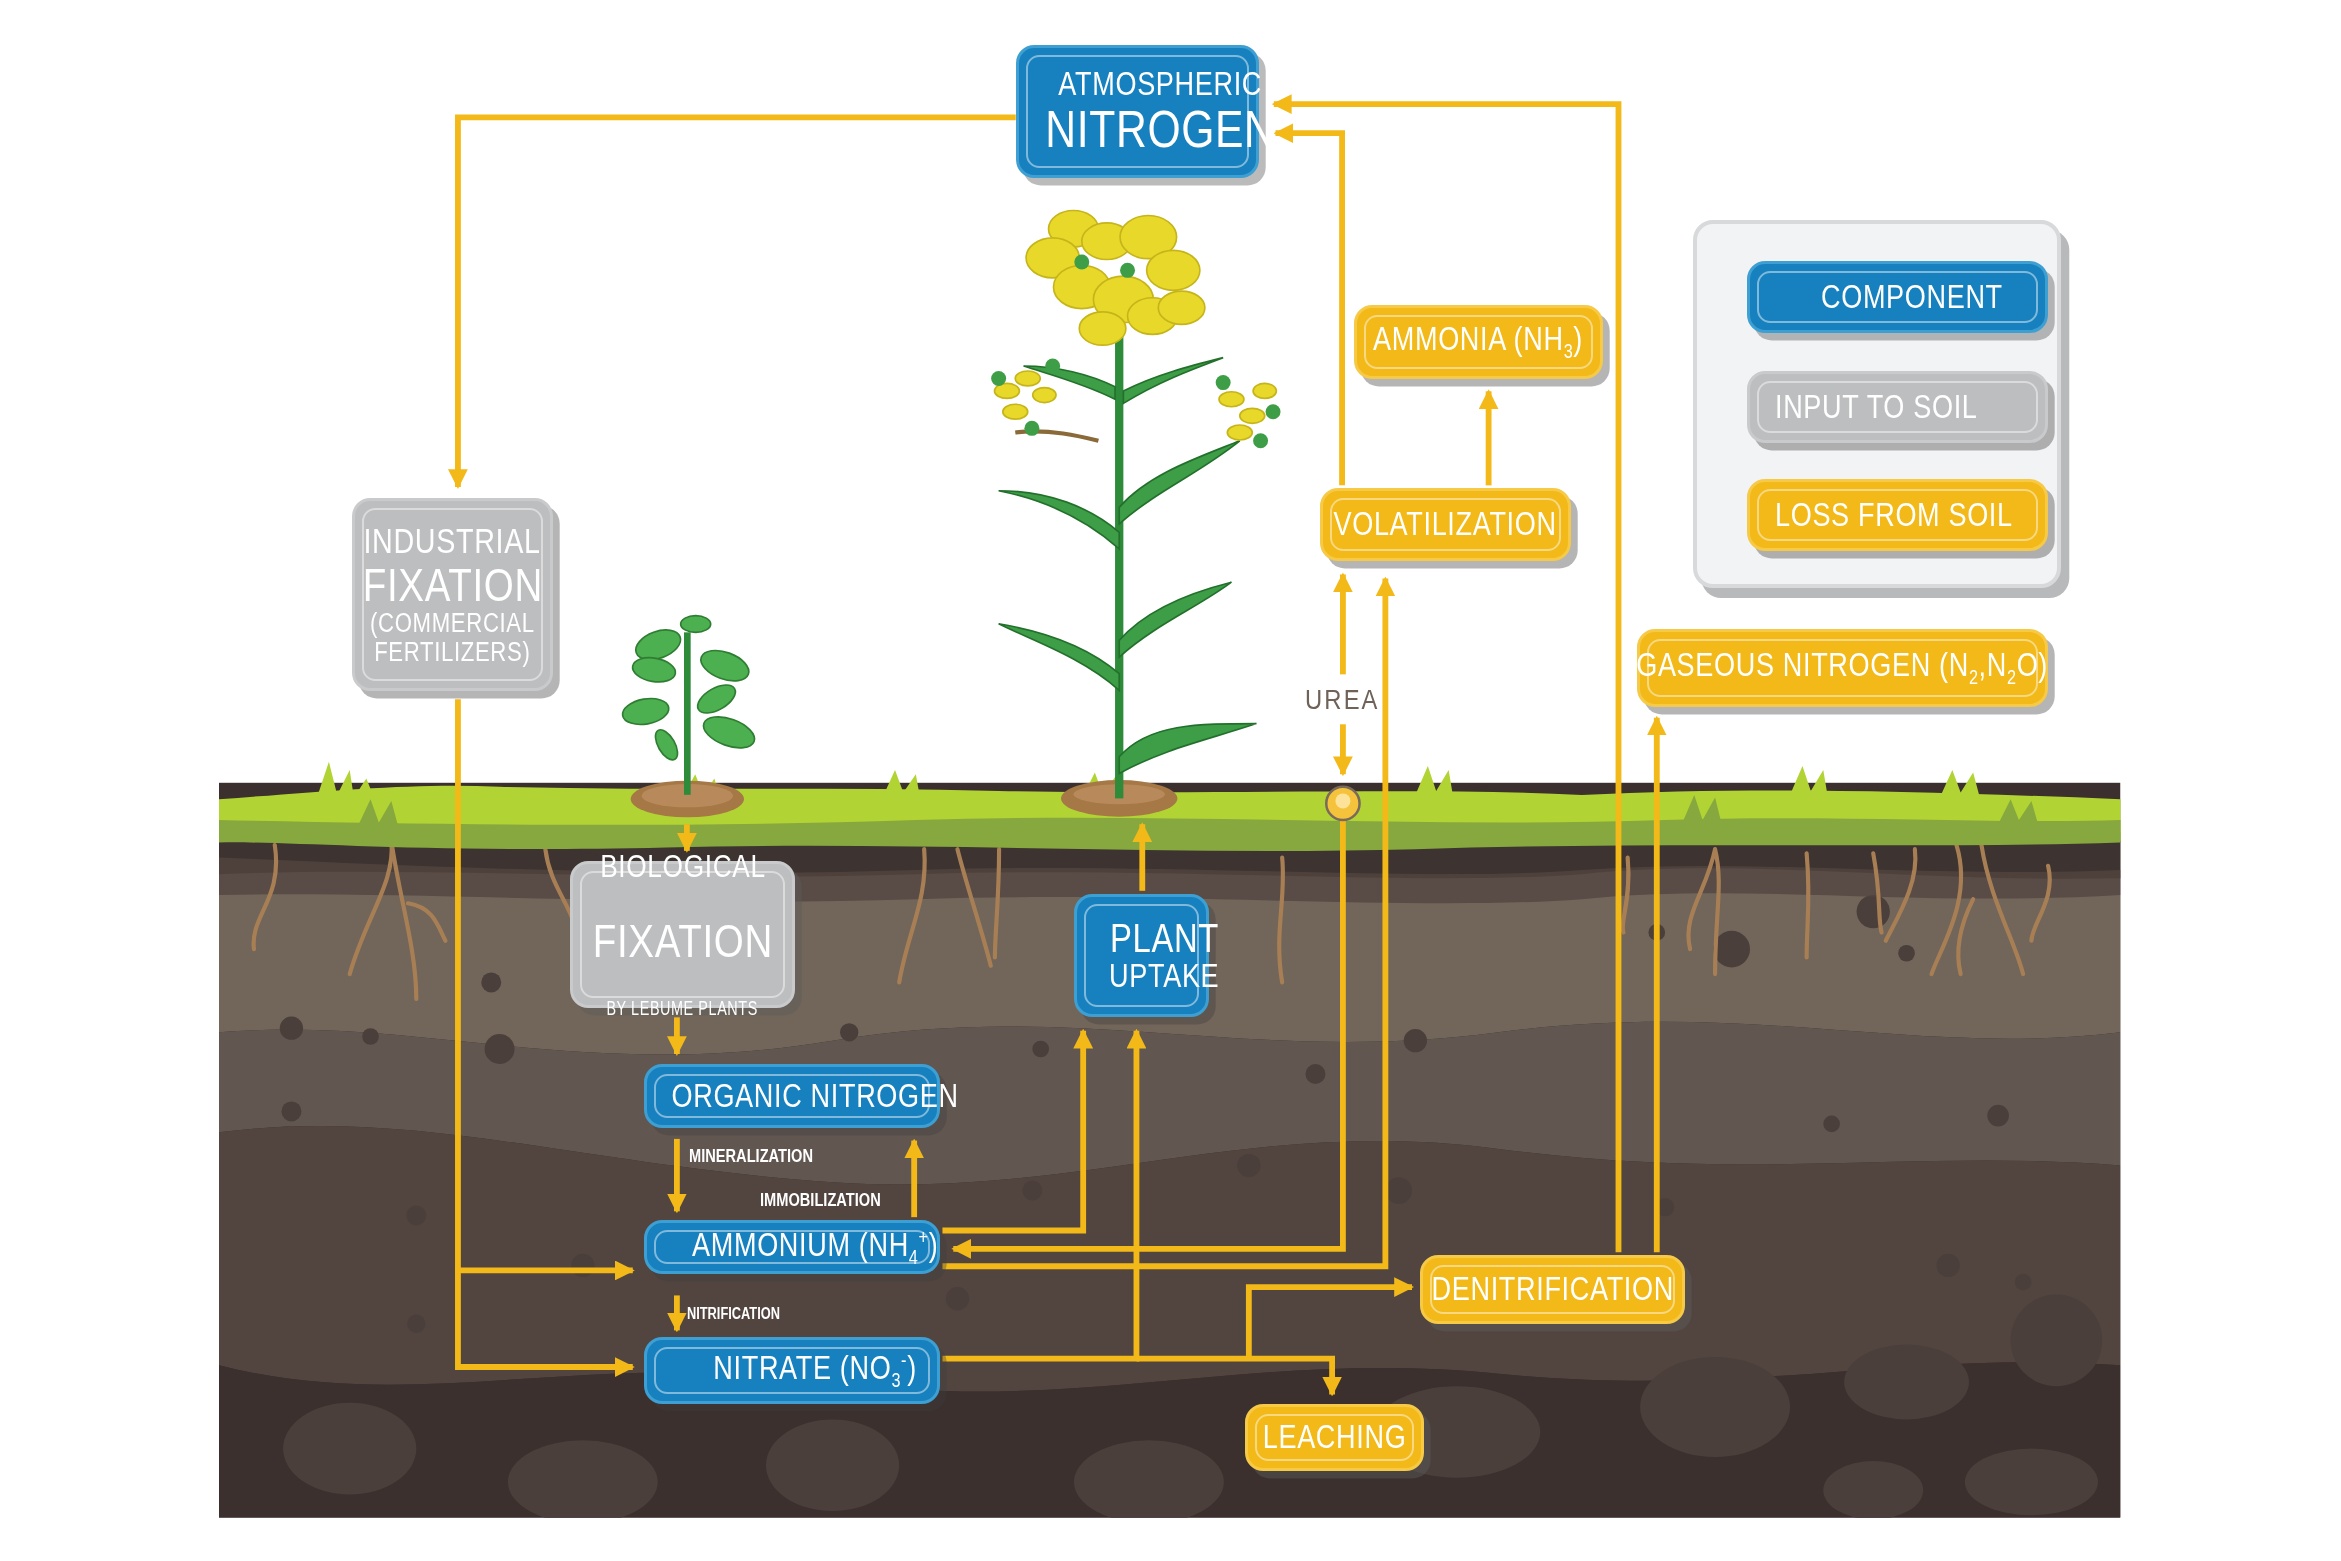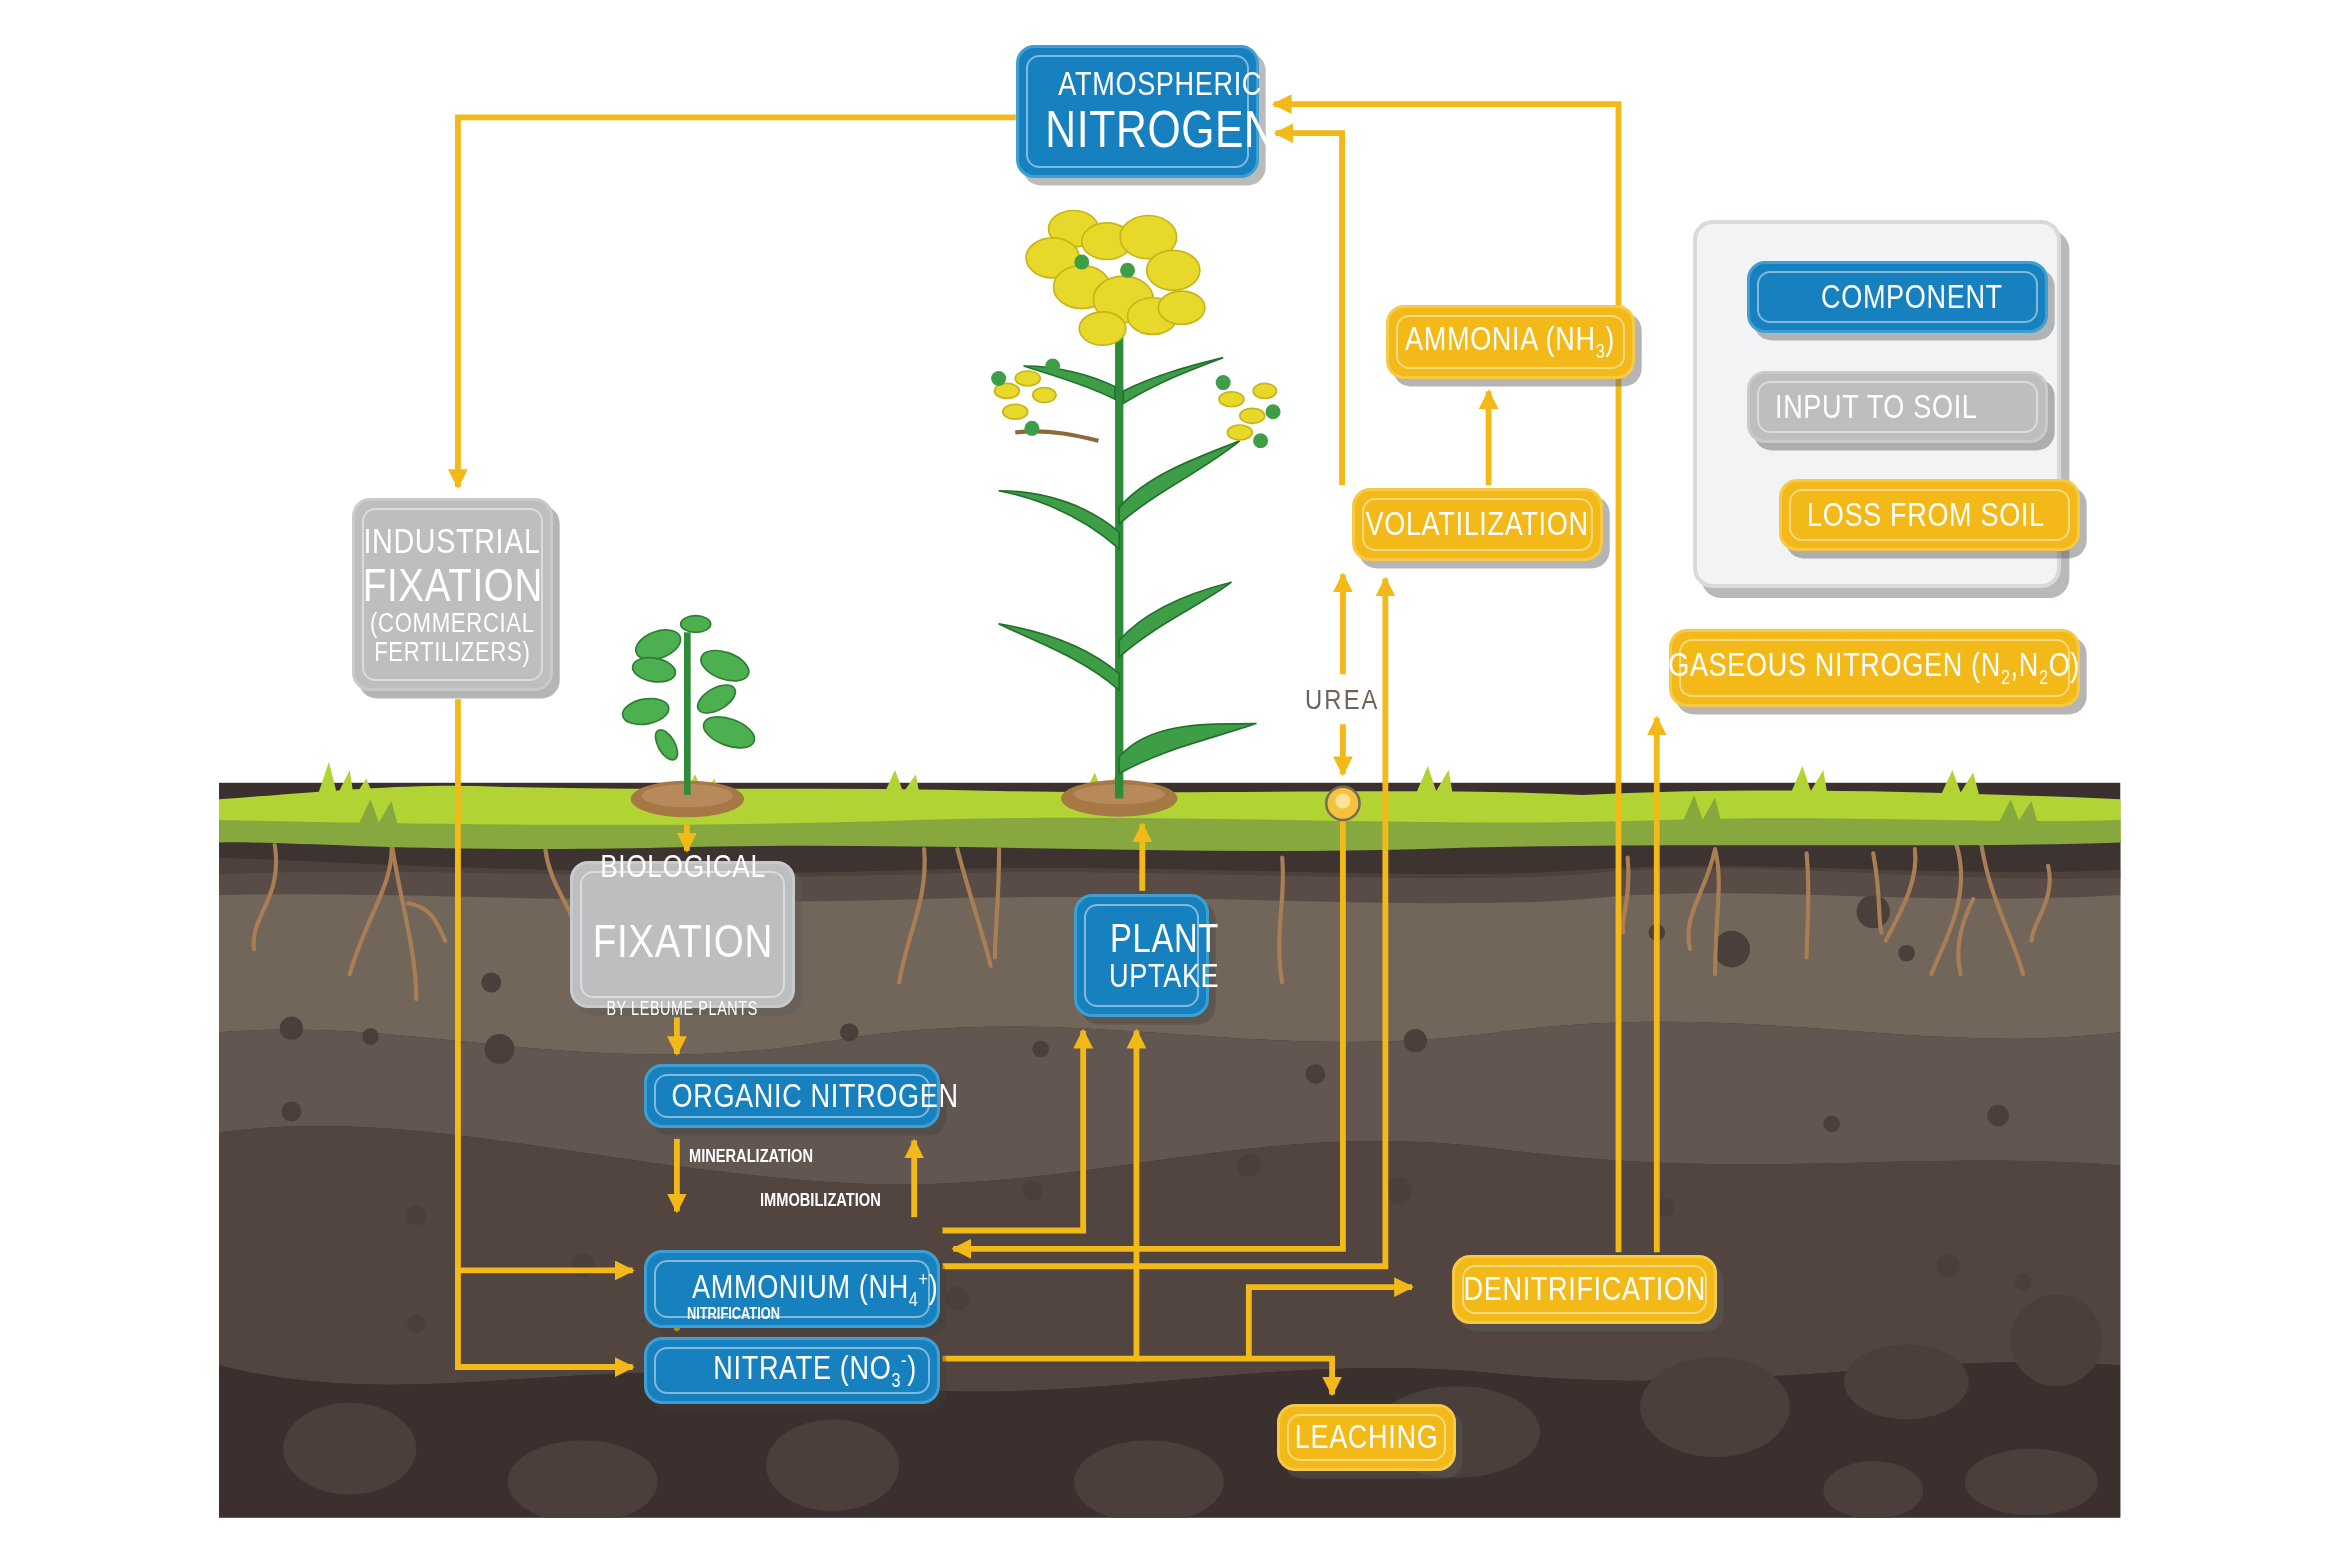--- a/index.html
+++ b/index.html
@@ -11,21 +11,21 @@
     justify-content:center; align-items:center; letter-spacing:0.8px;
     font-family:"Liberation Sans Narrow","Liberation Sans", sans-serif;
     transform-origin:center;
   }
   .box::after {
     content:""; position:absolute; left:6.7px; top:6.7px; right:6.7px; bottom:6.7px;
     border-radius:13.3px; border:2.5px solid rgba(255,255,255,0.45); pointer-events:none;
   }
   .box.blue { background:#1781BF; box-shadow:6.7px 7.5px 0 rgba(60,60,60,0.35); border:3.3px solid #3e9fd3;padding-left:46px; }
   .box.gray { background:#BDBEC0; box-shadow:6.7px 7.5px 0 rgba(90,90,90,0.45); border:3.3px solid #c9cacc; }
-  .box.yellow { background:#F2B918; box-shadow:6.7px 7.5px 0 rgba(90,90,90,0.45); border:3.3px solid #f6c947;margin-left:32px; }
+  .box.yellow { background:#F2B918; box-shadow:6.7px 7.5px 0 rgba(90,90,90,0.45); border:3.3px solid #f6c947; }
   .box .t { display:block; line-height:1.05; white-space:nowrap; transform:scaleX(0.82); }
   sub, sup { font-size:60%; }
   .label { position:absolute; color:#ffffff; font-weight:bold; font-size:18.3px; white-space:nowrap; transform:scaleX(0.8); transform-origin:left center; font-family:"Liberation Sans", sans-serif; }
   .legend-panel { position:absolute; left:1693px; top:220px; width:368px; height:368px; background:#F2F3F5; border:4.2px solid #d8d9db; border-radius:20px; box-sizing:border-box; box-shadow:8.3px 10px 0 #b8b9bb; }
   .urea { position:absolute; color:#6e6259; font-size:28px; letter-spacing:2.5px; transform:scaleX(0.85); transform-origin:left center; }
 </style>
 </head>
 <body>
 
 <div id="scene">
@@ -298,21 +298,21 @@
     <span class="t" style="font-size:33px">UPTAKE</span>
   </div>
 
   <div class="box blue" style="left:644px;top:1064px;width:296px;height:64px;">
     <span class="t" style="font-size:33px">ORGANIC NITROGEN</span>
   </div>
 
   <span class="label" style="left:689px;top:1145px">MINERALIZATION</span>
   <span class="label" style="left:760px;top:1189px">IMMOBILIZATION</span>
 
-  <div class="box blue" style="left:644px;top:1220px;width:296px;height:78px;margin-top:30px;">
+  <div class="box blue" style="left:644px;top:1220px;width:296px;height:54px;">
     <span class="t" style="font-size:33px"><span>AMMONIUM (NH</span><sub>4</sub><sup>+</sup><span>)</span></span>
   </div>
 
   <span class="label" style="left:687px;top:1305px;font-size:16px">NITRIFICATION</span>
 
   <div class="box blue" style="left:644px;top:1337px;width:296px;height:67px;">
     <span class="t" style="font-size:33px"><span>NITRATE (NO</span><sub>3</sub><sup>-</sup><span>)</span></span>
   </div>
 
   <div class="box yellow" style="left:1420px;top:1255px;width:265px;height:69px;">

